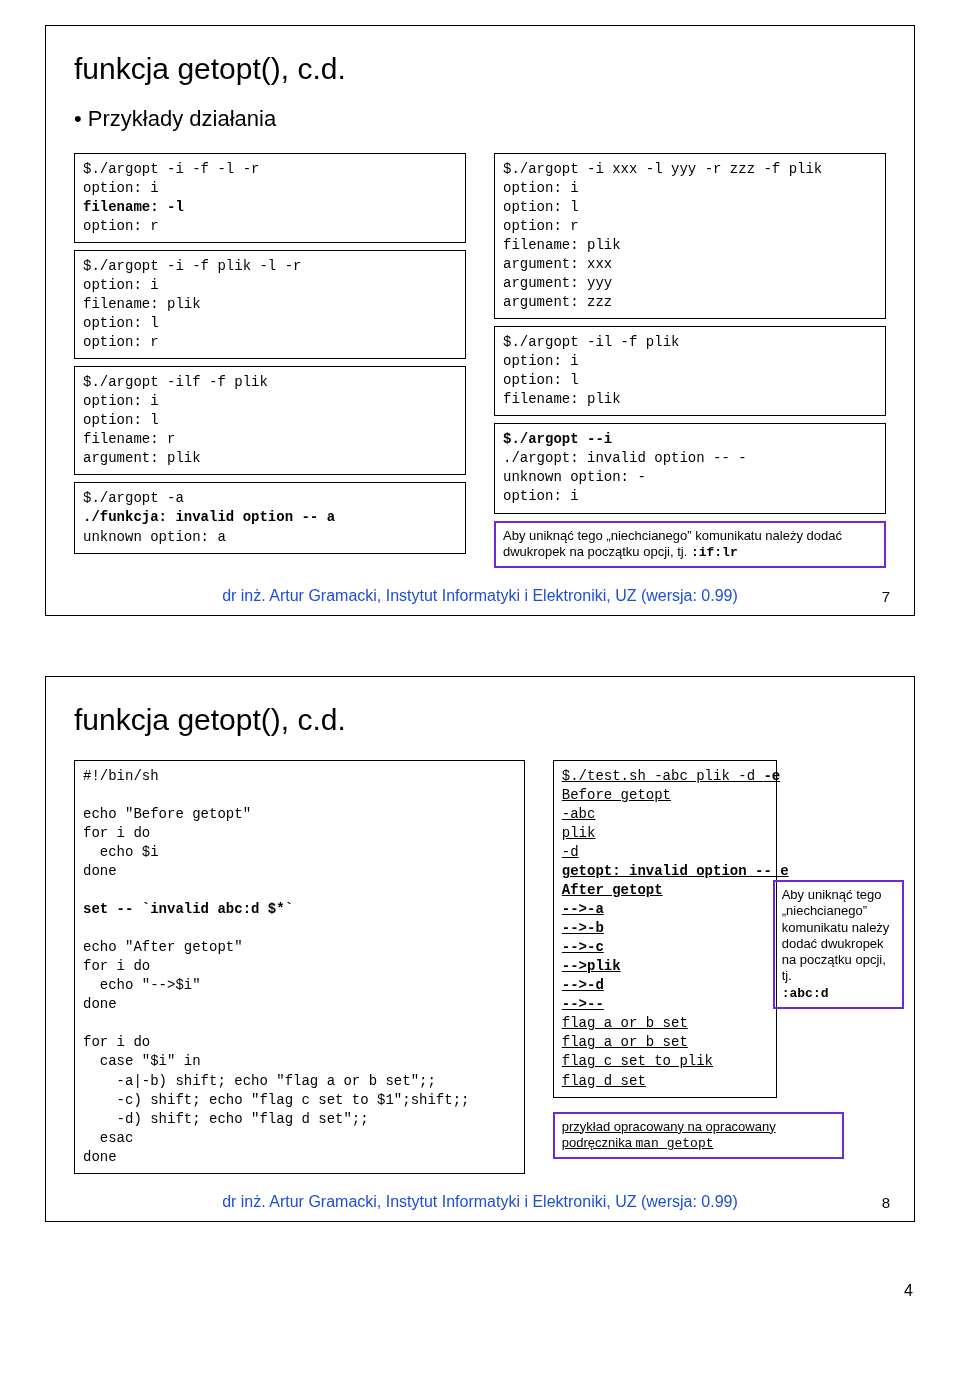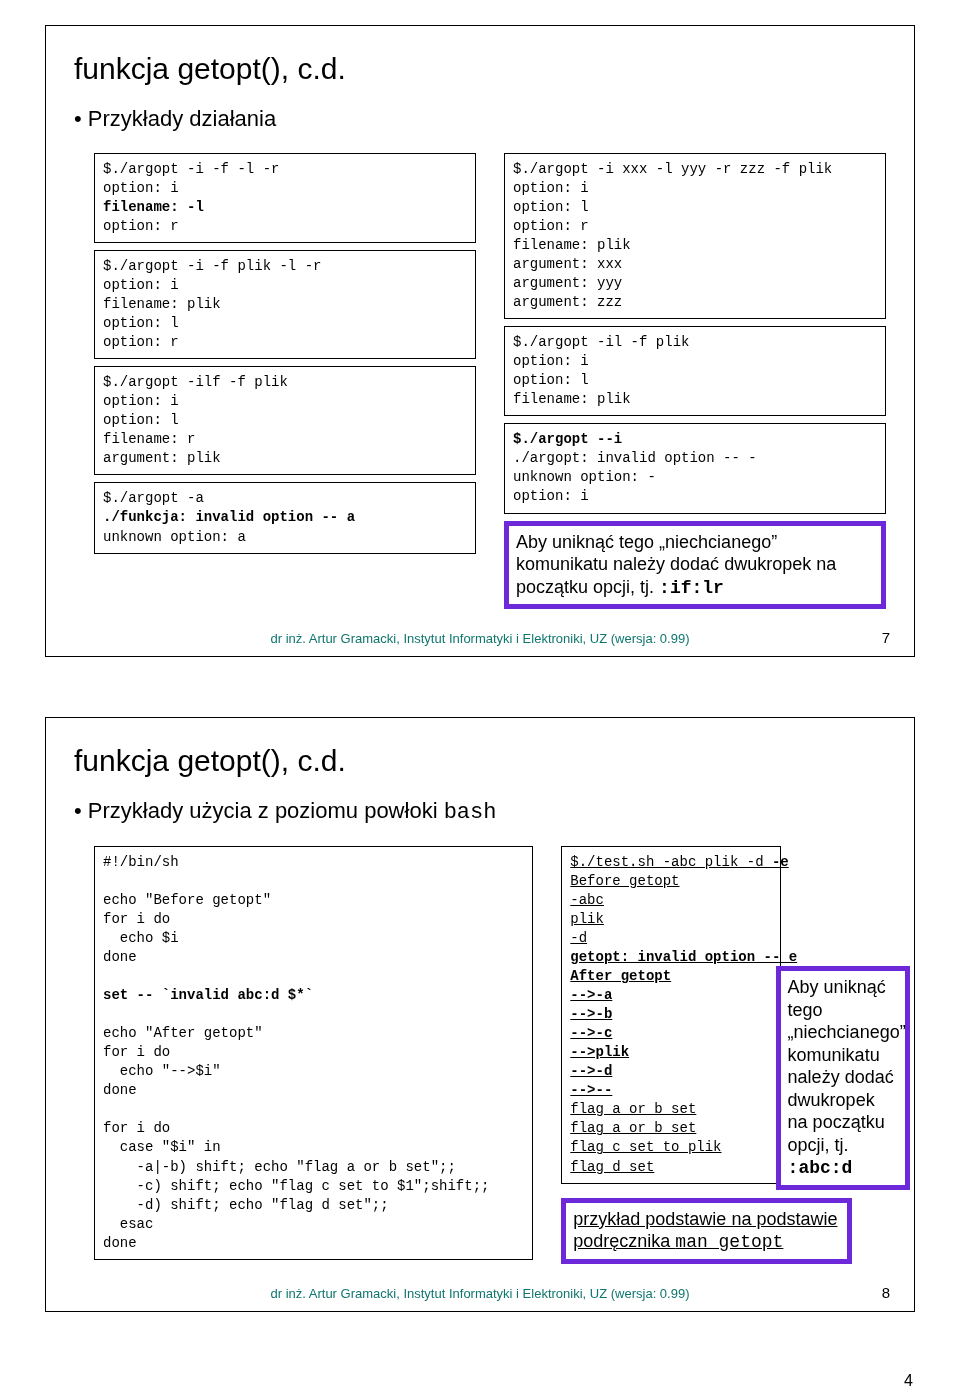--- a/index.html
+++ b/index.html
@@ -24,50 +24,49 @@
   .bullet {
     font-size: 22px;
     margin: 20px 0 14px 0;
   }
   .bullet::before {
     content: "• ";
   }
   .cols {
     display: flex;
     gap: 28px;
-    margin-left: 20px;
   }
   .col {
     flex: 1;
     min-width: 0;
   }
   .codebox {
     border: 1px solid #000;
     padding: 6px 8px;
     margin: 7px 0;
     font-family: "Courier New", monospace;
     font-size: 14px;
     line-height: 1.36;
     white-space: pre;
   }
   .notebox {
-    border: 5px solid #6d28d9;
+    border: 2px solid #6d28d9;
     padding: 5px 7px;
     margin: 7px 0;
     font-family: Arial, sans-serif;
-    font-size: 18px;
+    font-size: 13px;
     line-height: 1.25;
   }
   .notebox .mono {
     font-family: "Courier New", monospace;
   }
   .b { font-weight: bold; text-align: right; }
   .footer {
-    color: #0f766e;
-    font-size: 13px;
+    color: #1d4ed8;
+    font-size: 16px;
     position: absolute;
     bottom: 10px;
     left: 0;
     right: 0;
     text-align: center;
   }
   .pagenum-inner {
     position: absolute;
     bottom: 10px;
     right: 24px;
@@ -136,21 +135,20 @@
       <div class="notebox"><span>Aby uniknąć tego „niechcianego” komunikatu należy dodać dwukropek na początku opcji, tj. </span><span class="mono b">:if:lr</span></div>
     </div>
   </div>
 
   <div class="footer">dr inż. Artur Gramacki, Instytut Informatyki i Elektroniki, UZ (wersja: 0.99)</div>
   <div class="pagenum-inner">7</div>
 </div>
 
 <div class="slide">
   <div class="slide-title">funkcja getopt(), c.d.</div>
-  <div class="bullet"><span>Przykłady użycia z poziomu powłoki </span><span class="inline-mono">bash</span></div>
 
   <div class="cols">
     <div class="col" style="flex:1.15">
       <div class="codebox">#!/bin/sh
 
 echo "Before getopt"
 for i do
   echo $i
 done
 
@@ -184,21 +182,21 @@
 --&gt;plik
 --&gt;-d
 --&gt;--</span><span>
 flag a or b set
 flag a or b set
 flag c set to plik
 flag d set</span></div>
 
       <div class="notebox" style="position:absolute; left:66%; top:120px; width:34%;"><span>Aby uniknąć tego „niechcianego” komunikatu należy dodać dwukropek na początku opcji, tj.</span><br><span class="mono b">:abc:d</span></div>
 
-      <div class="notebox" style="margin-top:14px; width:82%;"><span>przykład podstawie na podstawie podręcznika </span><span class="mono">man getopt</span></div>
+      <div class="notebox" style="margin-top:14px; width:82%;"><span>przykład opracowany na opracowany podręcznika </span><span class="mono">man getopt</span></div>
     </div>
   </div>
 
   <div class="footer">dr inż. Artur Gramacki, Instytut Informatyki i Elektroniki, UZ (wersja: 0.99)</div>
   <div class="pagenum-inner">8</div>
 </div>
 
 <div class="pagenum-outer">4</div>
 
 </body></html>

